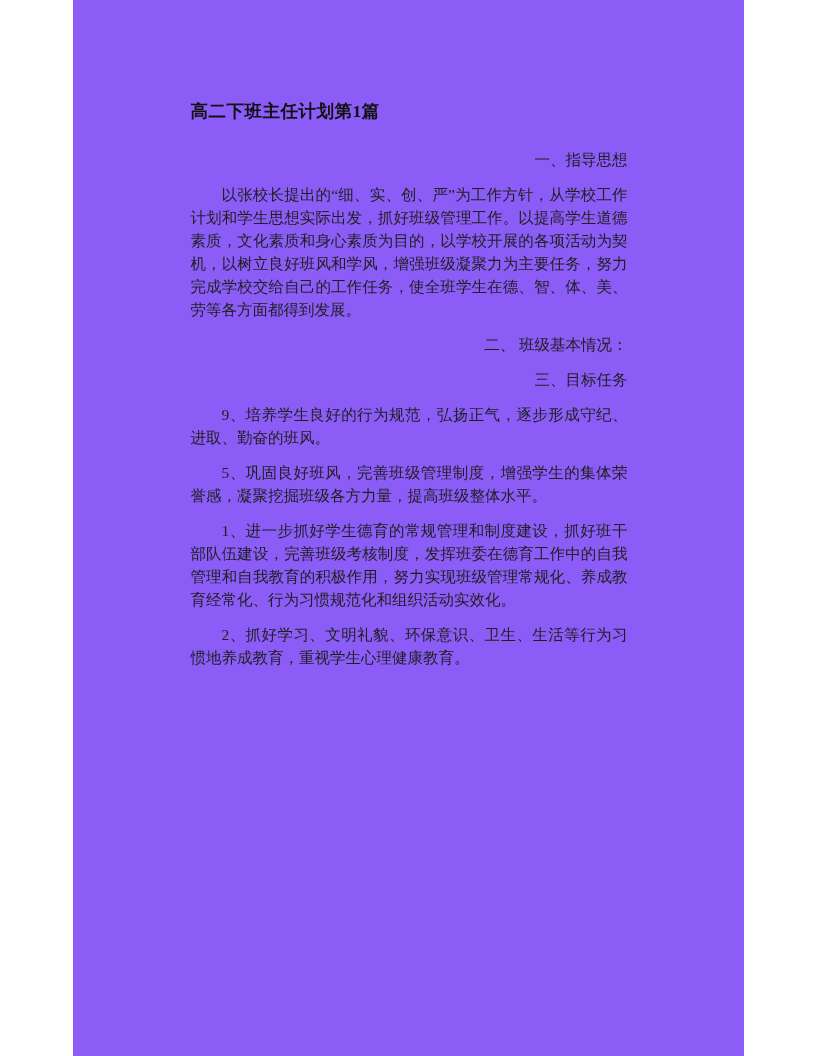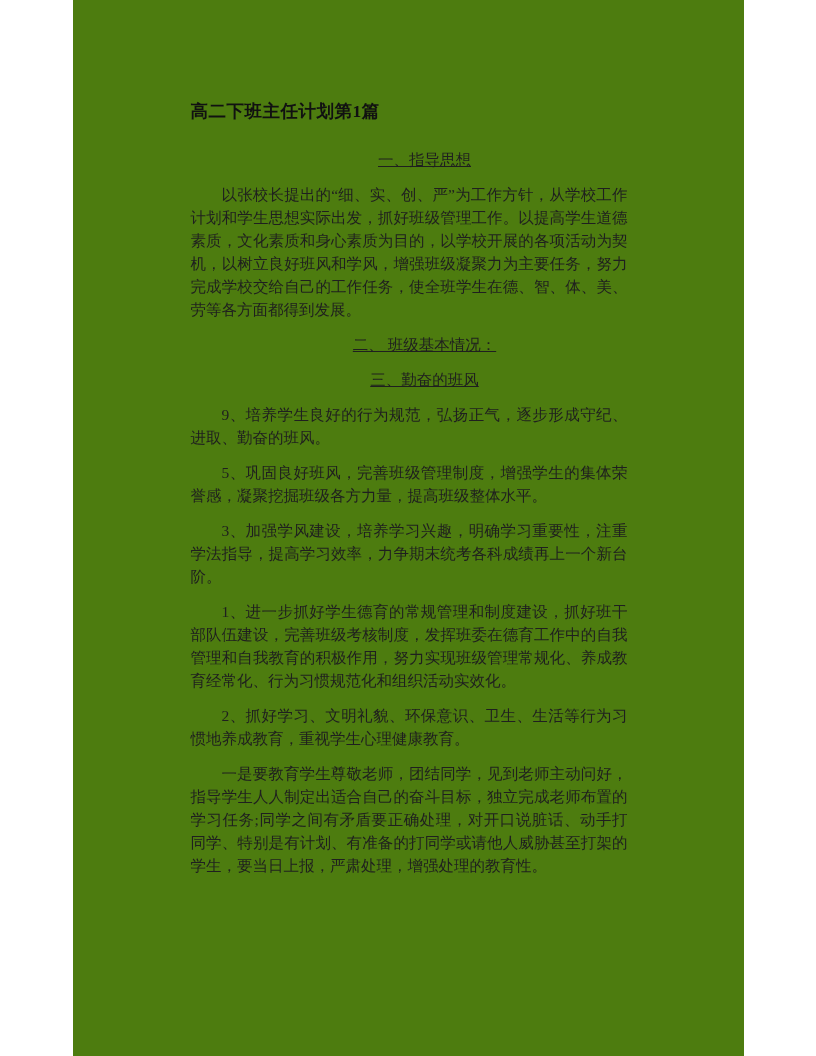--- a/index.html
+++ b/index.html
@@ -5,21 +5,21 @@
   html, body {
     margin: 0;
     padding: 0;
     background: #ffffff;
   }
   .page {
     position: relative;
     width: 671px;
     height: 1056px;
     margin: 0 auto;
-    background: #4d7c0f;
+    background: #8b5cf6;
     box-sizing: border-box;
     padding: 100px 116px 0 118px;
     font-family: "Liberation Serif", "DejaVu Serif", serif;
     color: #1f1f1f;
     overflow: hidden;
   }
   .doc-title {
     font-size: 17.5px;
     font-weight: bold;
     line-height: 23px;
@@ -31,34 +31,31 @@
   .doc-para {
     font-size: 15.5px;
     line-height: 23px;
     margin: 0 0 12px 0;
     text-indent: 2em;
     text-align: justify;
     text-justify: inter-ideograph;
     word-break: break-all;
   }
   .doc-heading {
-    text-align: center;
-    text-decoration: underline;
+    text-align: right;
   }
 </style>
 </head>
 <body>
 
 <div class="page">
   <h1 class="doc-title">高二下班主任计划第1篇</h1>
   <div id="doc-body">
       <p class="doc-heading">一、指导思想</p>
       <p class="doc-para">以张校长提出的“细、实、创、严”为工作方针，从学校工作计划和学生思想实际出发，抓好班级管理工作。以提高学生道德素质，文化素质和身心素质为目的，以学校开展的各项活动为契机，以树立良好班风和学风，增强班级凝聚力为主要任务，努力完成学校交给自己的工作任务，使全班学生在德、智、体、美、劳等各方面都得到发展。</p>
       <p class="doc-heading">二、 班级基本情况：</p>
-      <p class="doc-heading">三、勤奋的班风</p>
+      <p class="doc-heading">三、目标任务</p>
       <p class="doc-para">9、培养学生良好的行为规范，弘扬正气，逐步形成守纪、进取、勤奋的班风。</p>
       <p class="doc-para">5、巩固良好班风，完善班级管理制度，增强学生的集体荣誉感，凝聚挖掘班级各方力量，提高班级整体水平。</p>
-      <p class="doc-para">3、加强学风建设，培养学习兴趣，明确学习重要性，注重学法指导，提高学习效率，力争期末统考各科成绩再上一个新台阶。</p>
       <p class="doc-para">1、进一步抓好学生德育的常规管理和制度建设，抓好班干部队伍建设，完善班级考核制度，发挥班委在德育工作中的自我管理和自我教育的积极作用，努力实现班级管理常规化、养成教育经常化、行为习惯规范化和组织活动实效化。</p>
       <p class="doc-para">2、抓好学习、文明礼貌、环保意识、卫生、生活等行为习惯地养成教育，重视学生心理健康教育。</p>
-      <p class="doc-para">一是要教育学生尊敬老师，团结同学，见到老师主动问好，指导学生人人制定出适合自己的奋斗目标，独立完成老师布置的学习任务;同学之间有矛盾要正确处理，对开口说脏话、动手打同学、特别是有计划、有准备的打同学或请他人威胁甚至打架的学生，要当日上报，严肃处理，增强处理的教育性。</p>
     </div>
 </div>
 
 </body></html>

